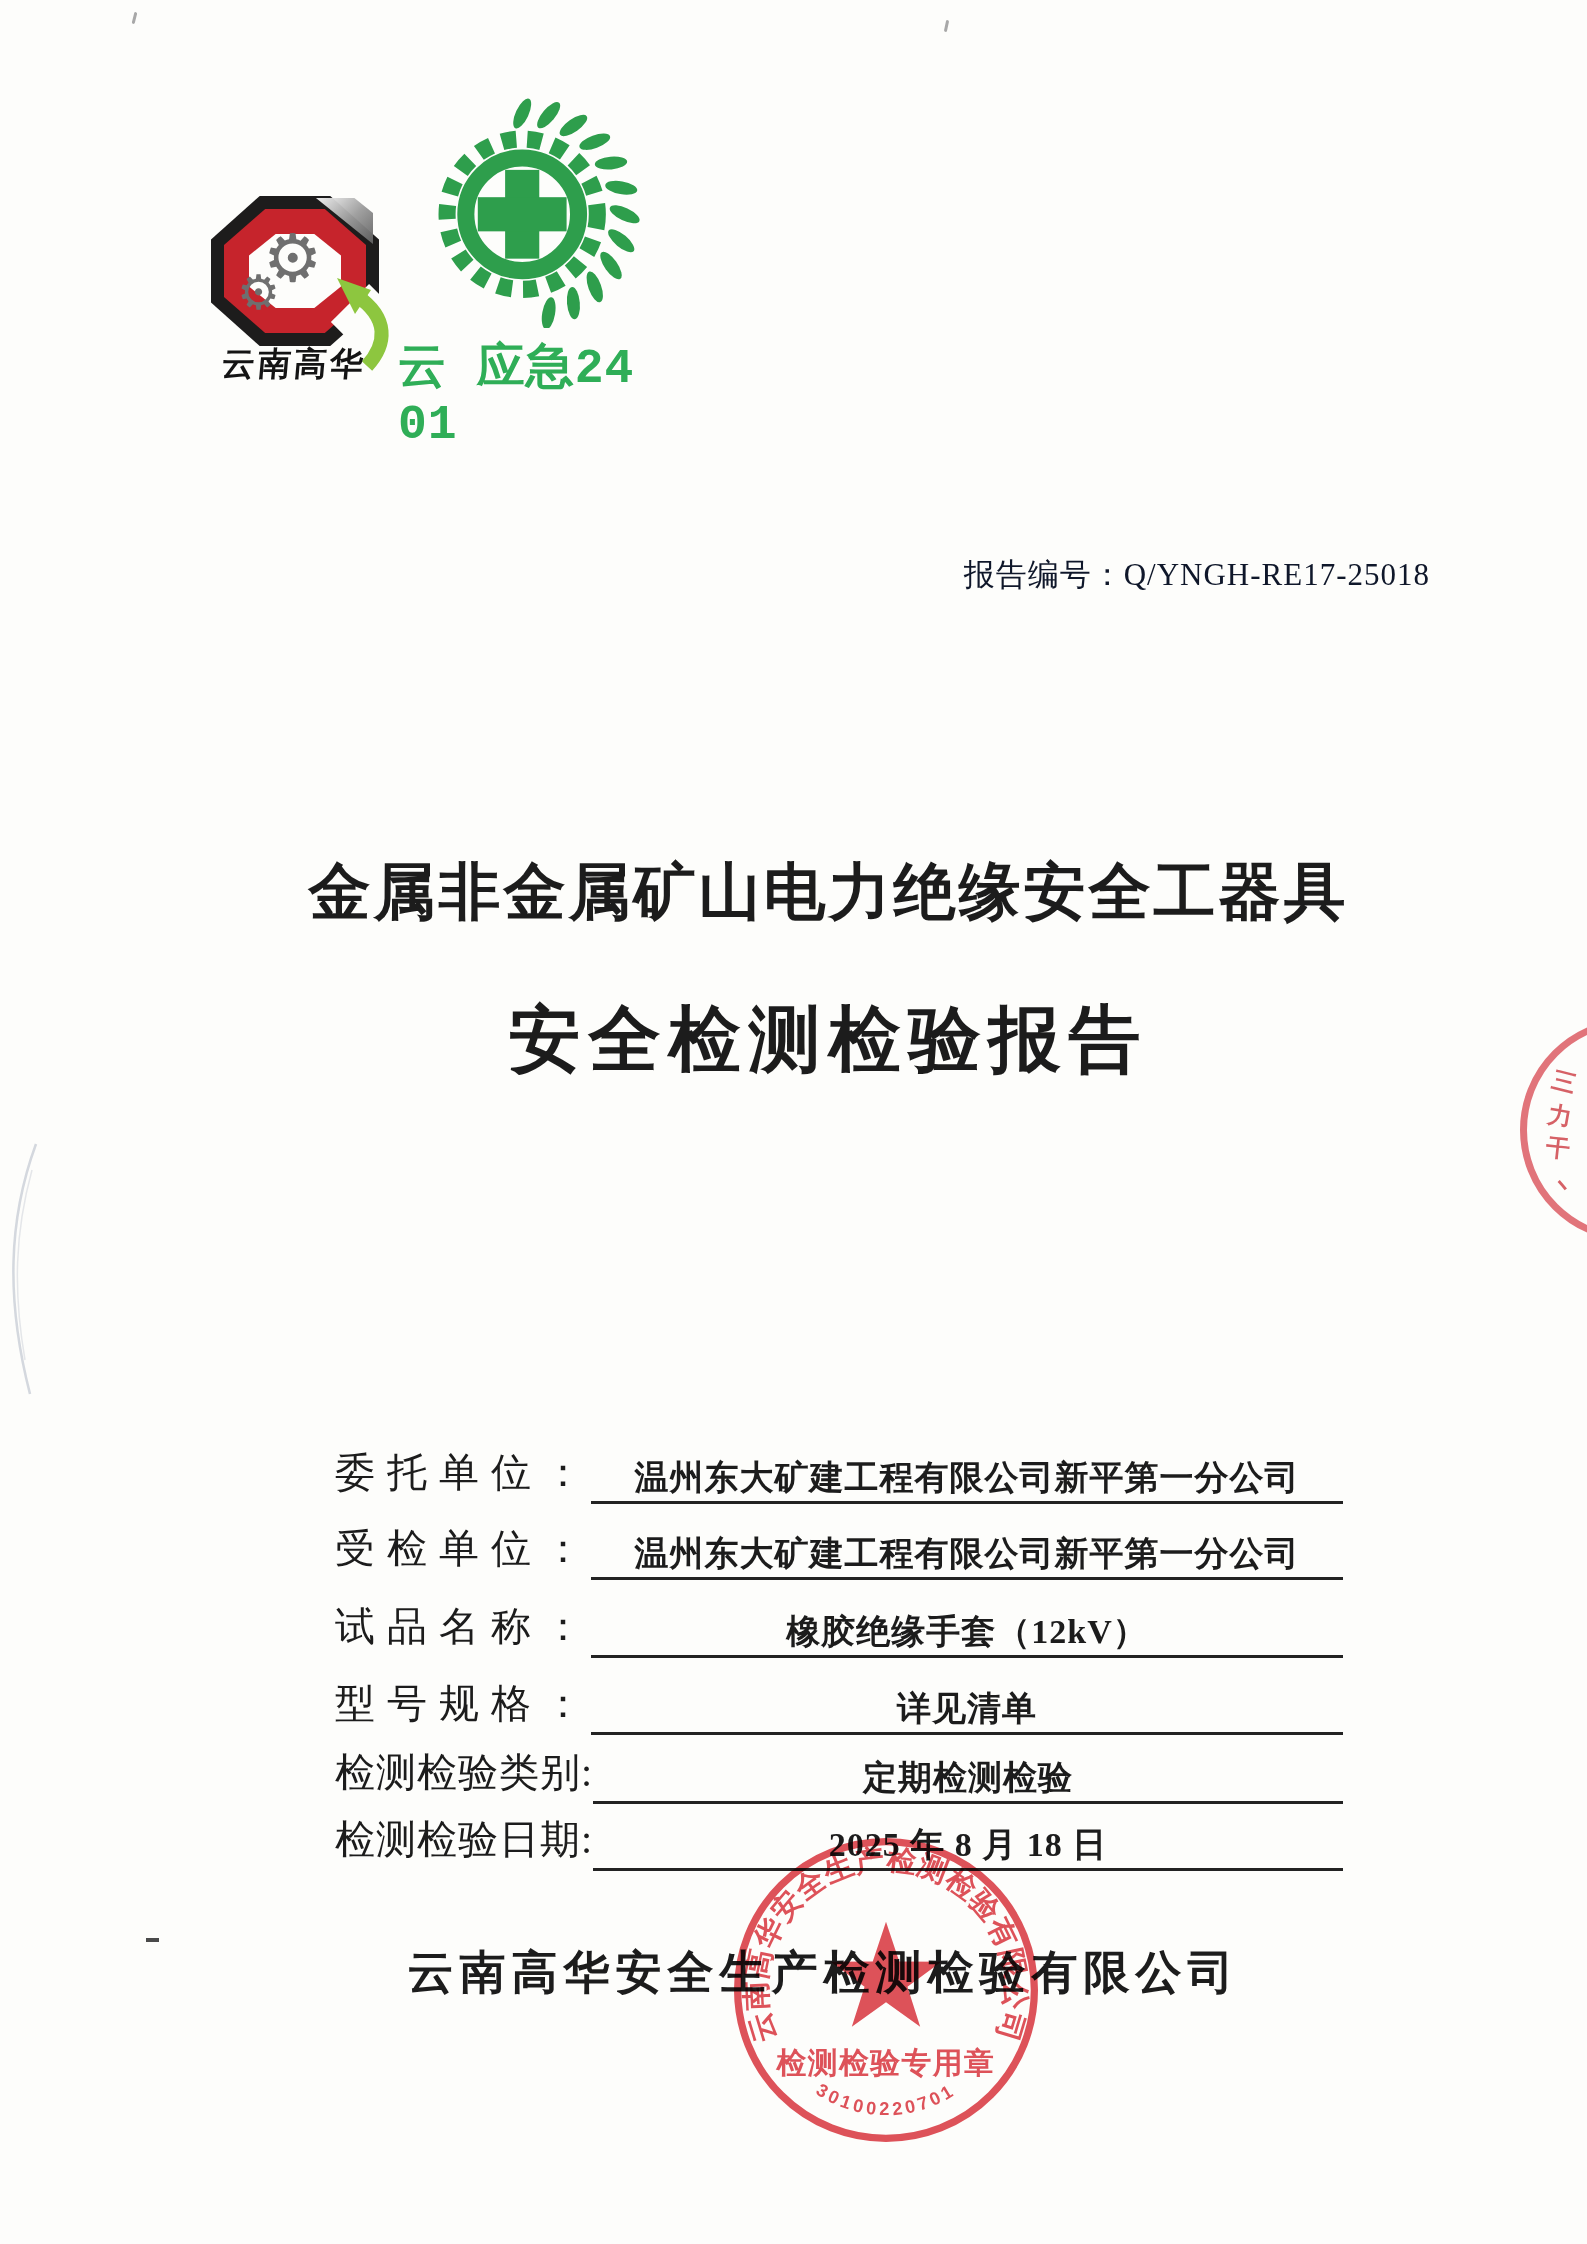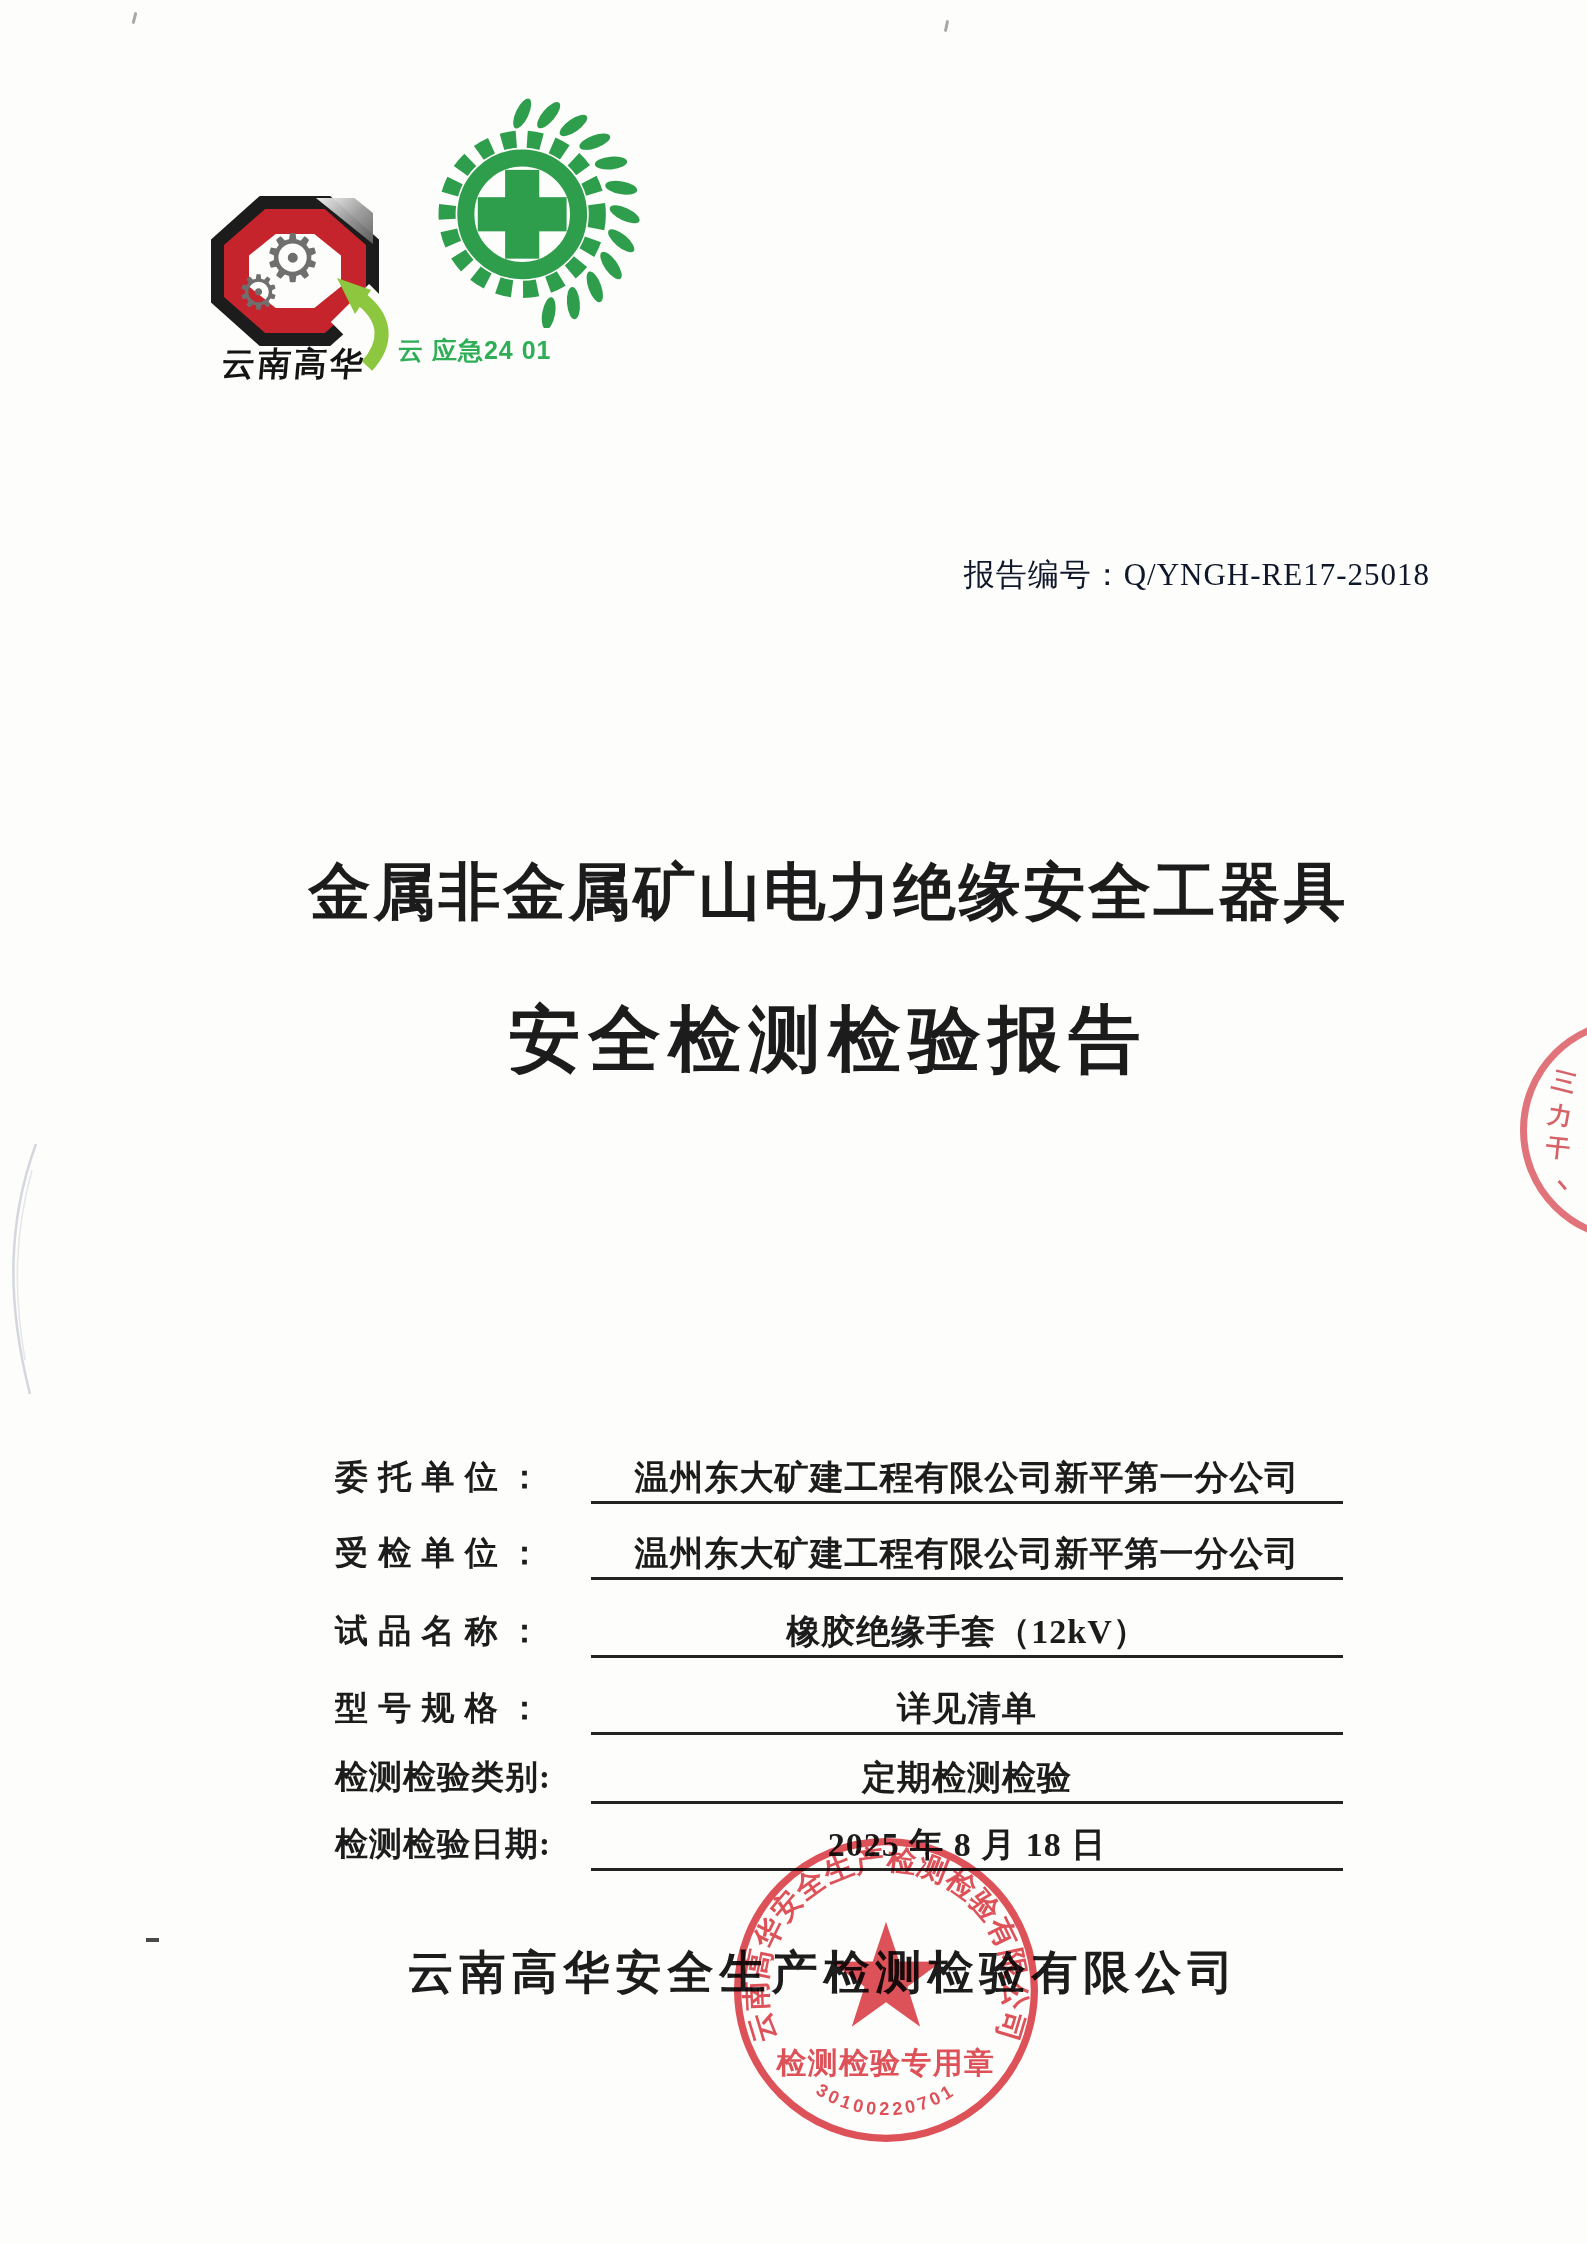--- a/index.html
+++ b/index.html
@@ -22,43 +22,43 @@
   .gear-small{left:26px;top:72px;font-size:48px;}
   .ring-gap{position:absolute;right:-10px;bottom:14px;width:54px;height:34px;background:#fdfdfb;transform:rotate(-45deg);}
   .arrow-svg{position:absolute;right:-22px;bottom:-26px;width:86px;height:104px;}
   .cap-left{position:absolute;left:214px;top:342px;width:160px;text-align:center;
             font-size:33px;font-weight:700;letter-spacing:3px;transform:skewX(-5deg);color:#141414;}
   
   .logo-right{position:absolute;left:424px;top:92px;width:222px;height:236px;}
   .logo-right .stroke{fill:none;stroke:var(--logo-green);}
   .logo-right .fill{fill:var(--logo-green);}
   .cap-right{position:absolute;left:398px;top:334px;width:250px;
-             font-size:25px;font-weight:700;letter-spacing:1px;color:var(--caption-green);
-             font-family:Liberation Sans, sans-serif;}
+             font-size:48px;font-weight:700;letter-spacing:1px;color:var(--caption-green);
+             font-family:Liberation Mono, monospace;}
   
   .report-no{position:absolute;top:554px;right:157px;font-size:31px;letter-spacing:1px;color:#0f172a;}
   
   .title-block{position:absolute;left:70px;right:0;text-align:center;}
   .title1{top:850px;font-size:62px;font-weight:700;letter-spacing:3px;}
   .title2{top:992px;font-size:72px;font-weight:700;letter-spacing:8px;}
   
   .edge-stamp{position:absolute;left:1520px;top:1018px;width:210px;height:210px;border-radius:50%;
               border:7px solid rgba(213,62,72,.72);}
   .edge-frag{position:absolute;color:rgba(203,52,60,.78);font-weight:700;font-size:24px;
              font-family:"Liberation Sans","DejaVu Sans",sans-serif;}
   .ef0{left:1552px;top:1066px;transform:rotate(14deg);}
   .ef1{left:1548px;top:1100px;transform:rotate(10deg);}
   .ef2{left:1546px;top:1132px;transform:rotate(6deg);}
   .ef3{left:1552px;top:1172px;transform:rotate(-4deg);}
   
   .fields{position:absolute;left:335px;top:1450px;width:1008px;}
   .frow{display:flex;align-items:flex-end;height:54px;}
   .m1{margin-bottom:22px;}.m2{margin-bottom:24px;}.m3{margin-bottom:23px;}
   .m4{margin-bottom:15px;}.m5{margin-bottom:13px;}
-  .flabel{flex:0 0 256px;font-size:33px;font-weight:700;letter-spacing:1px;white-space:nowrap;padding-bottom:4px;}
+  .flabel{flex:0 0 256px;font-size:40px;font-weight:400;letter-spacing:1px;white-space:nowrap;padding-bottom:4px;}
   .fline{flex:1;border-bottom:3px solid #232323;text-align:center;}
   .fvalue{font-size:34px;font-weight:600;letter-spacing:1px;white-space:nowrap;}
   
   .footer-company{position:absolute;left:60px;right:0;top:1942px;text-align:center;
                   font-size:46px;font-weight:600;letter-spacing:6px;}
   
   .stamp{position:absolute;left:726px;top:1830px;width:320px;height:320px;
          mix-blend-mode:multiply;opacity:.9;}
   .stamp .red{fill:var(--stamp-red);}
   .stamp .redring{fill:none;stroke:var(--stamp-red);stroke-width:10;}

